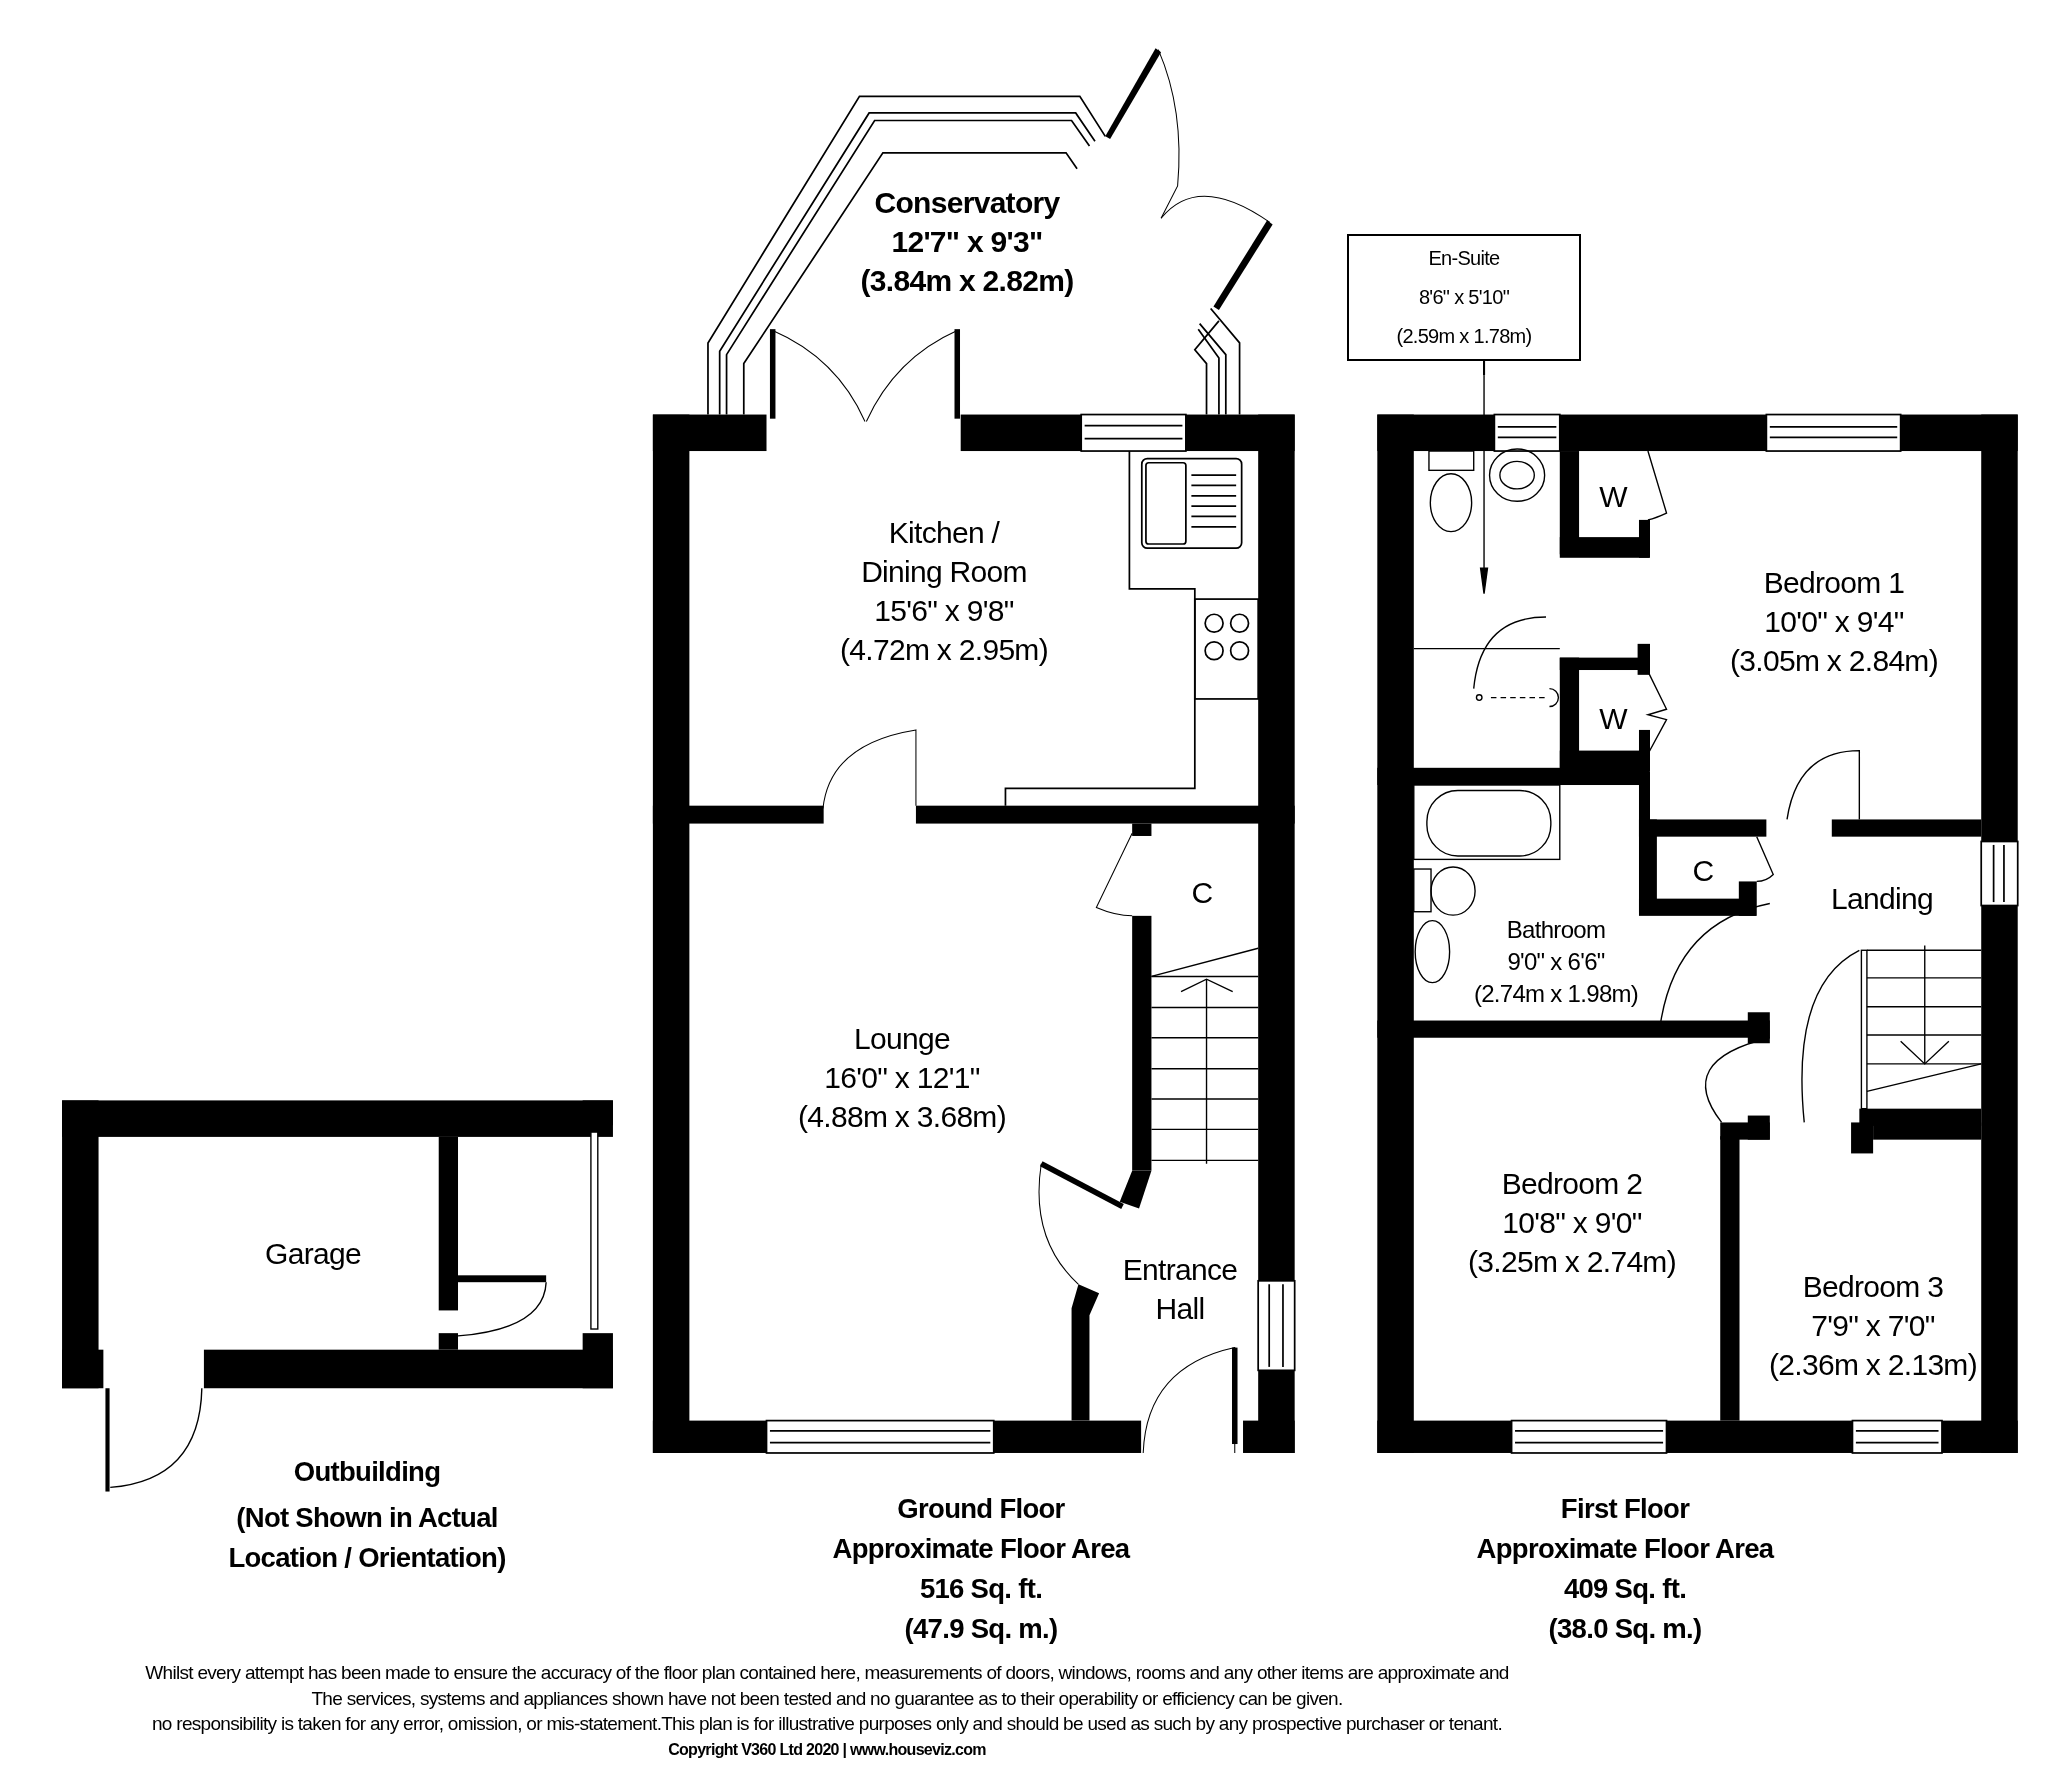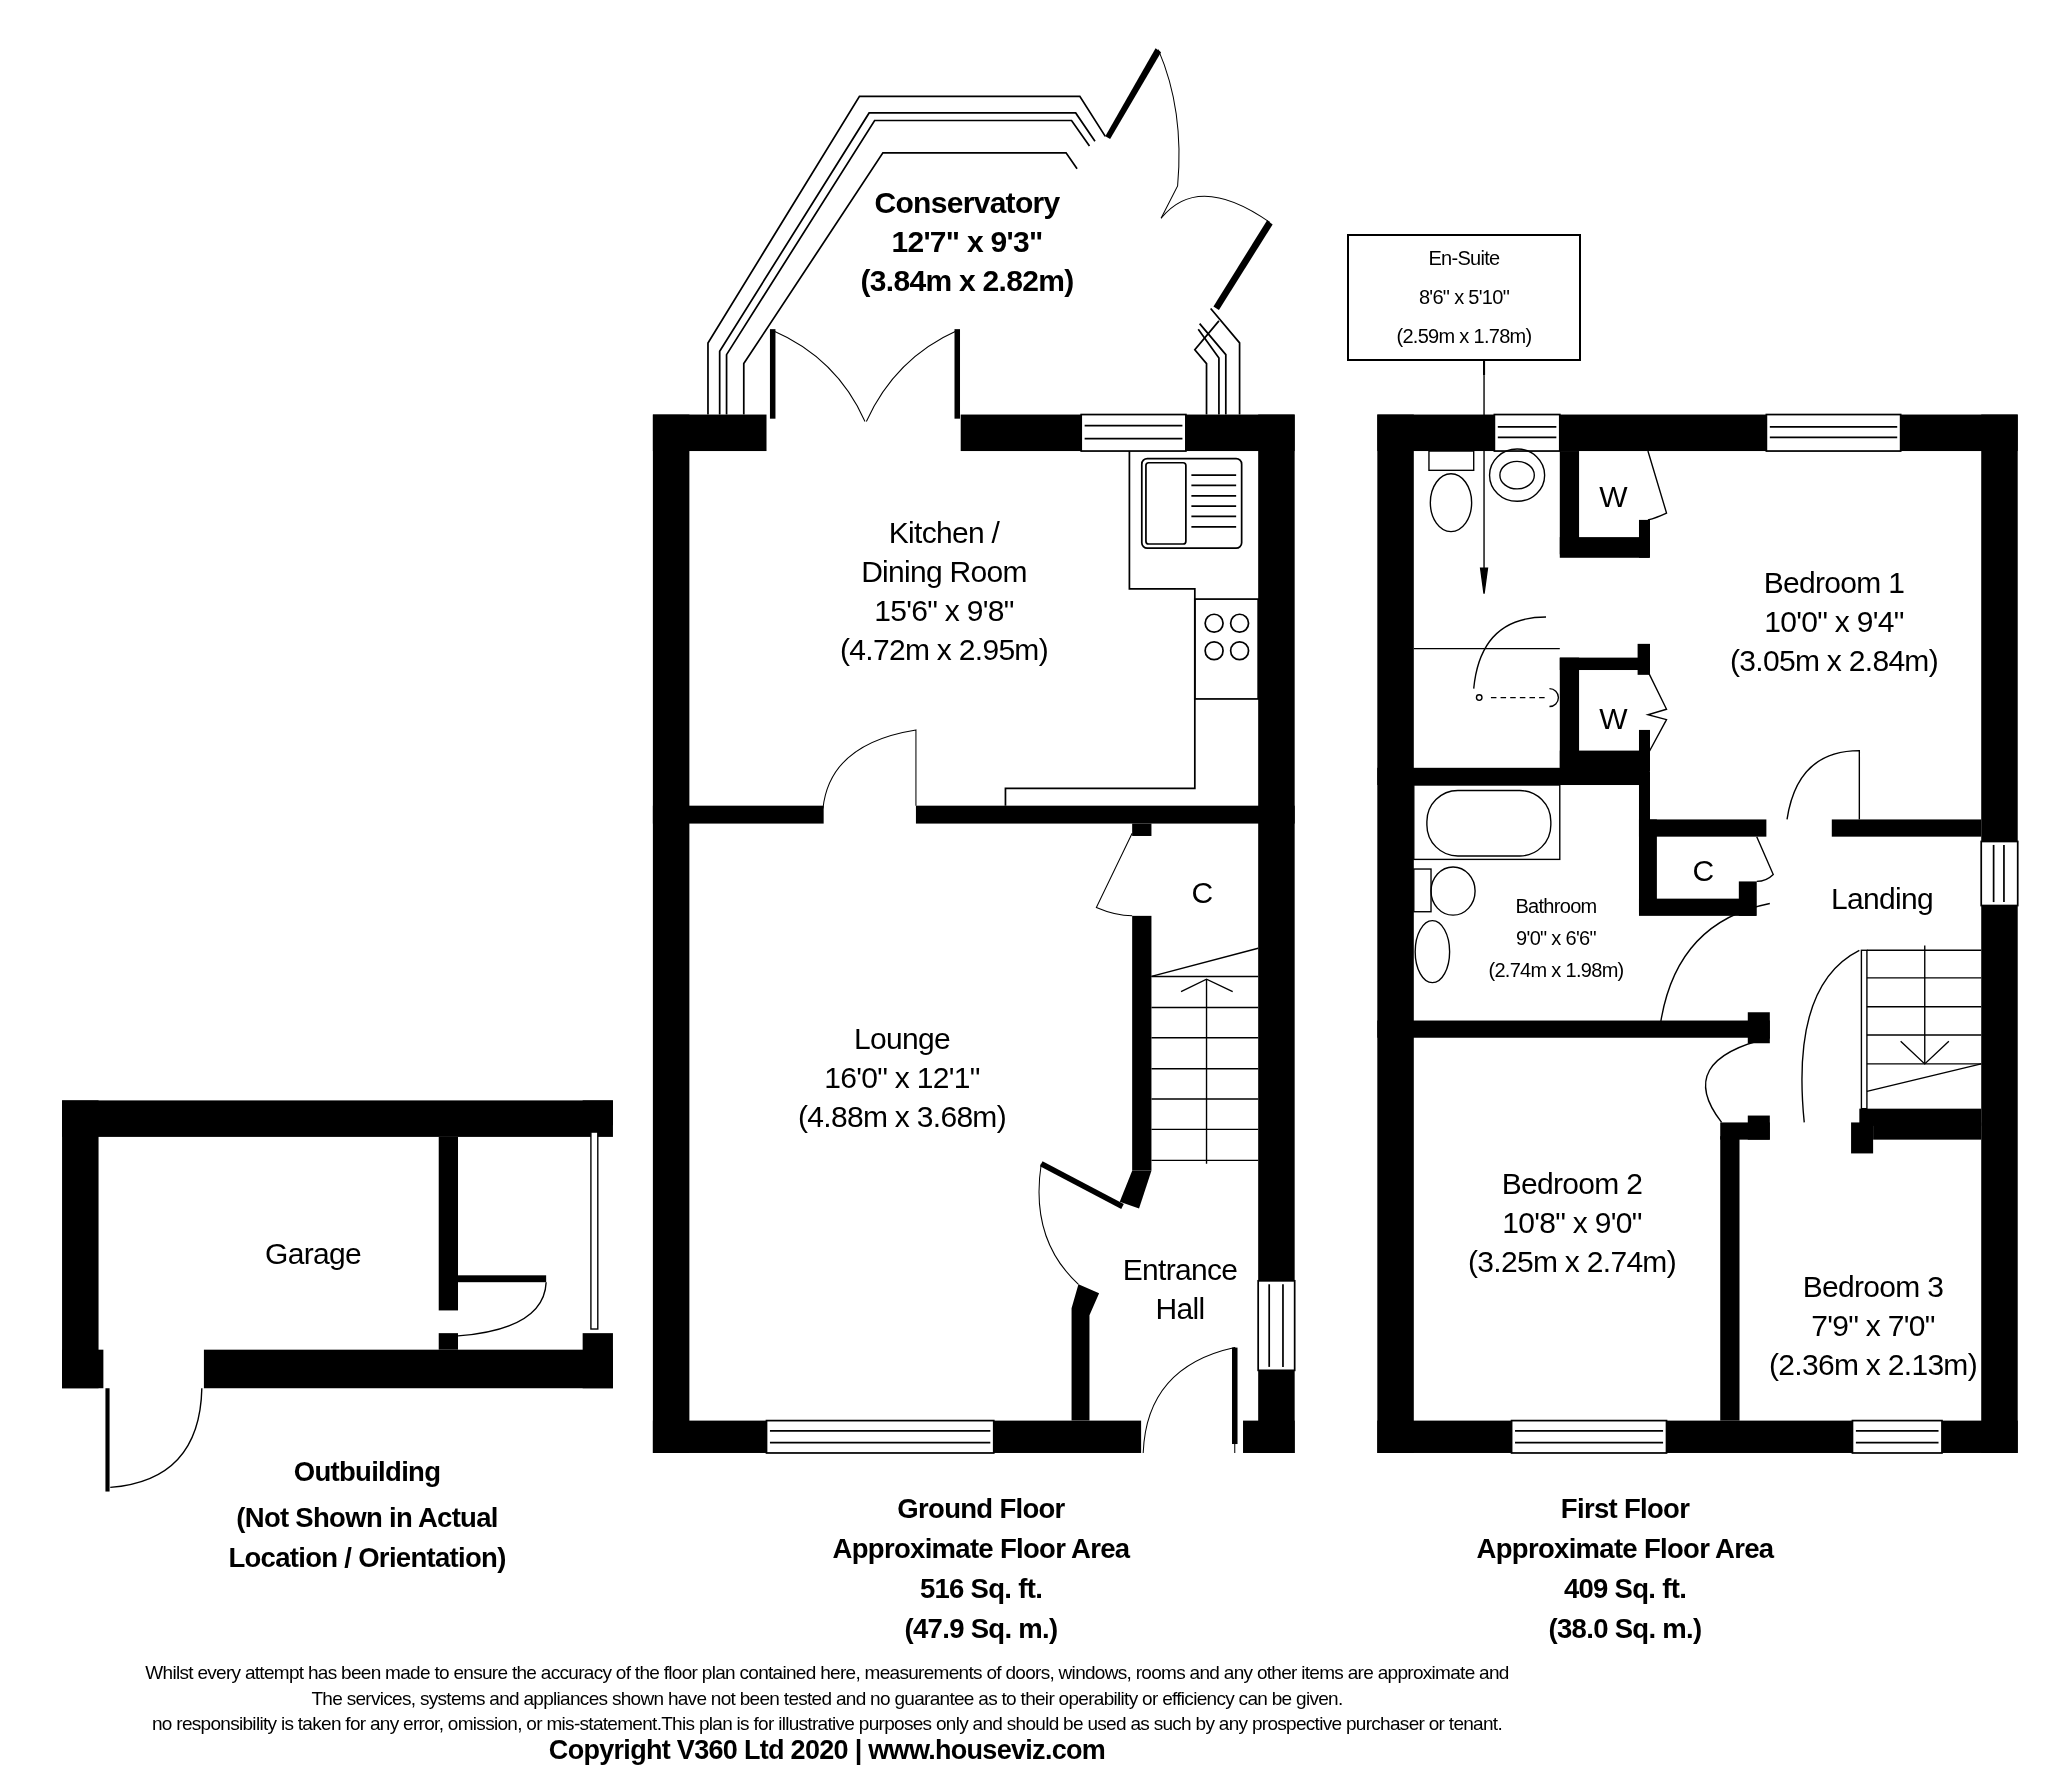--- a/index.html
+++ b/index.html
@@ -1,26 +1,26 @@
 <!DOCTYPE html>
 <html style="font-size:11px"><head>
 <meta charset="utf-8">
 <style>
   html, body { margin: 0; padding: 0; background: #ffffff; }
   body { width: 2066px; height: 1778px; position: relative; overflow: hidden; font-family: "Liberation Sans", sans-serif; color: #000; }
   #plan { position: absolute; left: 0; top: 0; width: 2066px; height: 1778px; }
   .lbl { position: absolute; text-align: center; font-family: "Liberation Sans", sans-serif; font-size: 30px; line-height: 39px; transform: translateX(-50%); white-space: nowrap; letter-spacing: -0.7px; }
-  .lbl.small { font-size: 20px; line-height: 32px; }
+  .lbl.small { font-size: 24px; line-height: 32px; margin-top: 24px; }
   .lbl span { display: block; }
   .bold { font-weight: bold; font-size: 27.5px; line-height: 40px; letter-spacing: -0.7px; }
   .boxlabel { position: absolute; border: 2.1px solid #000; background: #fff; text-align: center; font-size: 20px; line-height: 39px; padding: 2.8px 5.5px; letter-spacing: -0.7px; }
   .boxlabel span { display: block; }
   .disclaimer { position: absolute; left: 0; width: 1654px; top: 1660px; text-align: center; font-size: 19px; line-height: 25.5px; letter-spacing: -0.7px; }
   .disclaimer span { display: block; }
-  .copyright { font-weight: bold; font-size: 27px; line-height: 26px; }
+  .copyright { font-weight: bold; font-size: 16px; line-height: 26px; }
 </style>
 </head>
 <body>
 
 <svg id="plan" viewBox="0 0 3000 2582" xmlns="http://www.w3.org/2000/svg">
   <g fill="#000" stroke="none">
 
     <g>
 
       <rect x="948" y="602" width="165" height="53"></rect>

